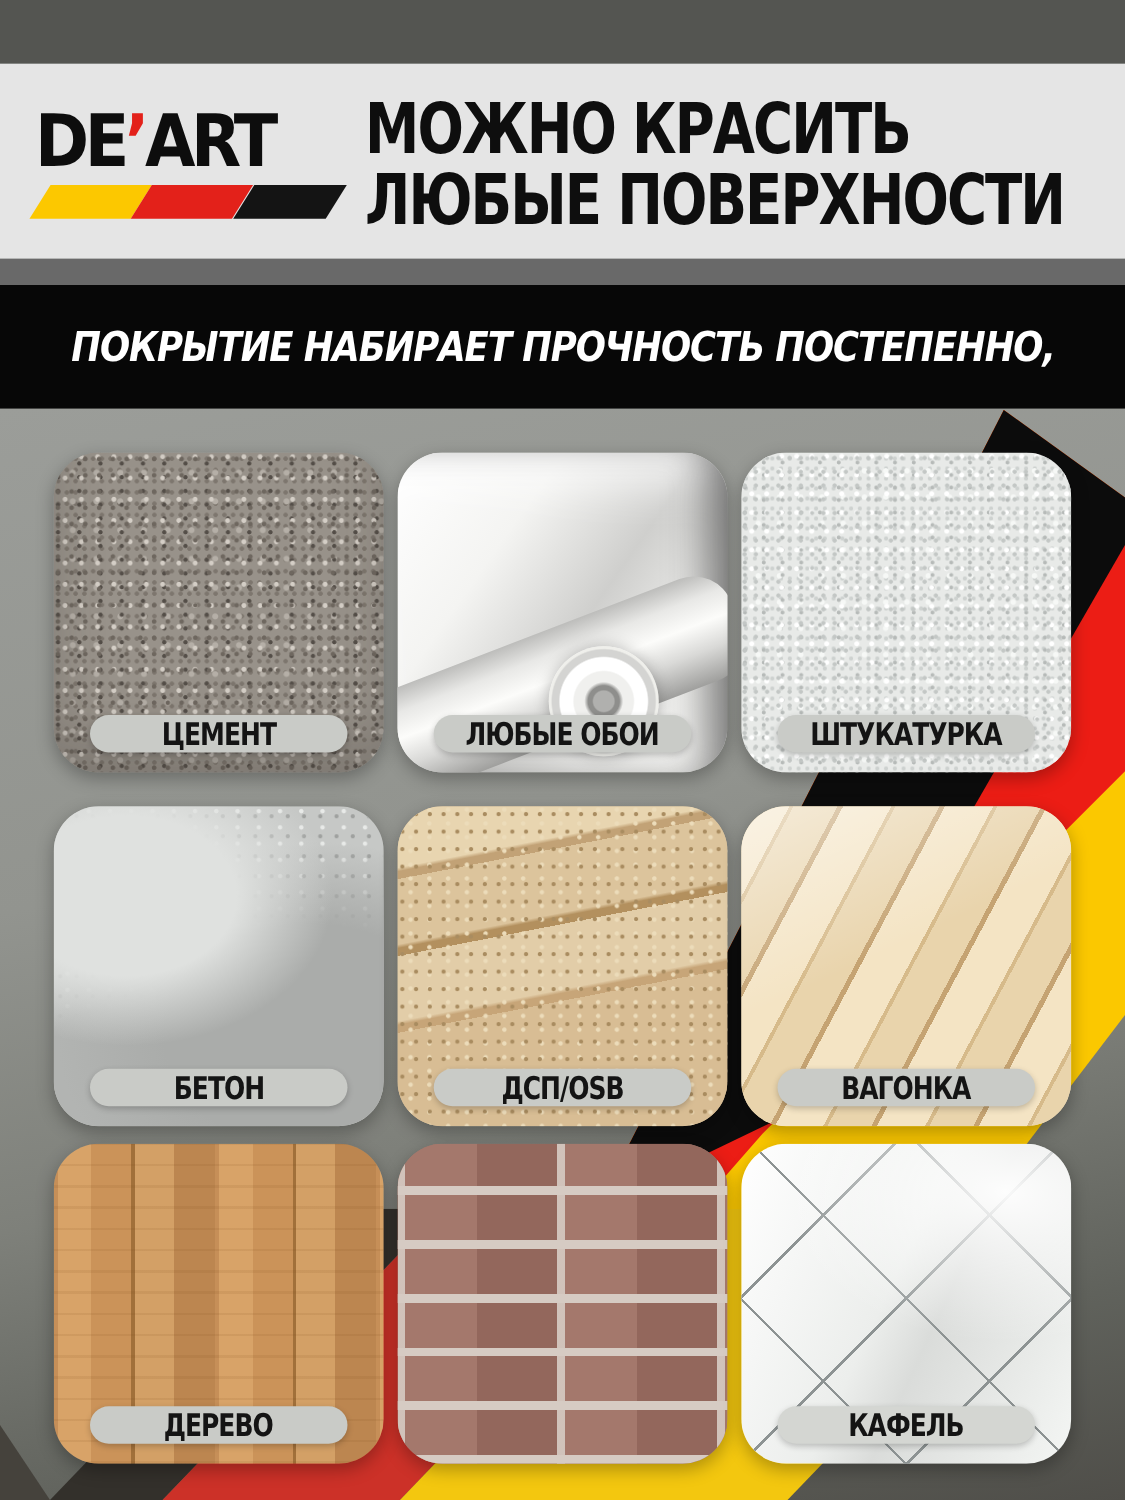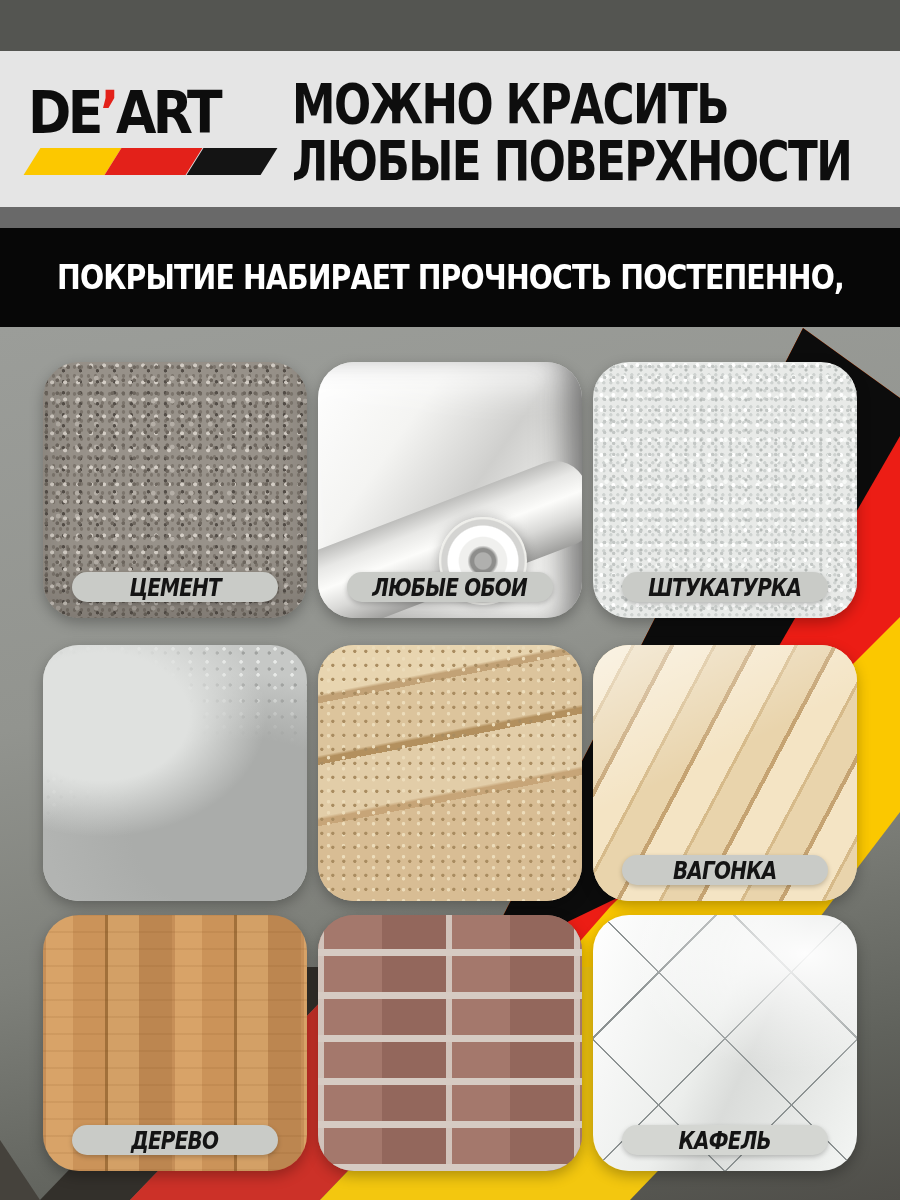--- a/index.html
+++ b/index.html
@@ -6,21 +6,21 @@
   body{
     width:900px;height:1200px;overflow:hidden;position:relative;
     font-family:"DejaVu Sans","Liberation Sans",sans-serif;
     background:#8f918d;
   }
   
   .top-strip{position:absolute;left:0;top:0;width:900px;height:51px;background:#545551;}
   .header{position:absolute;left:0;top:51px;width:900px;height:156px;background:#e5e5e5;}
   .sub-strip{position:absolute;left:0;top:207px;width:900px;height:21px;background:#696969;}
   .banner{position:absolute;left:0;top:228px;width:900px;height:99px;background:#070707;
-          display:flex;flex-direction:column;justify-content:center;align-items:center;}
+          display:flex;flex-direction:column;justify-content:center;align-items:center;font-style:italic;}
   .banner .bline{color:#fff;font-weight:bold;font-size:33px;line-height:41px;white-space:nowrap;}
   .banner .bline span{display:inline-block;transform:scaleX(.86);transform-origin:center;letter-spacing:-1px;}
   
   .logo{position:absolute;left:28px;top:36px;width:240px;}
   .logo-text{font-weight:bold;font-size:58px;line-height:52px;color:#0d0d0d;
              letter-spacing:-4px;transform:scaleX(.9);transform-origin:left center;white-space:nowrap;}
   .logo-text .apos{color:#e3211a;}
   .logo-stripe{display:flex;margin-top:9px;margin-left:4px;}
   .logo-stripe i{display:block;height:27px;transform:skewX(-32deg);}
   .seg-y{width:84px;background:#fcc800;}
@@ -37,21 +37,21 @@
   
   .r-yellow{background:#fbc800;clip-path:polygon(803px 1px,900px 71px,900px 485px,660px 800px,560px 812px,478px 638px);}
   .r-red{background:#ec1d15;clip-path:polygon(803px 1px,900px 71px,900px 290px,610px 580px,540px 660px,478px 638px);}
   .r-black{background:#0c0c0c;clip-path:polygon(803px 1px,900px 71px,900px 109px,640px 560px,478px 638px);}
   
   .bl-dark{background:#45423c;clip-path:polygon(0px 813px,40px 873px,0px 873px);}
   .bl-black{background:#33302b;clip-path:polygon(40px 873px,130px 873px,354px 640px,264px 640px);}
   .bl-red{background:#cc3128;clip-path:polygon(130px 873px,320px 873px,544px 640px,354px 640px);}
   .bl-yellow{background:#f3c70f;clip-path:polygon(320px 873px,630px 873px,854px 640px,544px 640px);}
   
-  .row{display:flex;gap:11px;margin-left:43px;position:relative;z-index:2;font-style:italic;}
+  .row{display:flex;gap:11px;margin-left:43px;position:relative;z-index:2;}
   .row1{padding-top:35px;}
   .row2{margin-top:27px;}
   .row3{margin-top:14px;}
   .tile{position:relative;width:264px;height:256px;border-radius:36px;overflow:hidden;
         box-shadow:0 5px 14px rgba(0,0,0,.28);}
   .photo{position:absolute;inset:0;}
   .pill{position:absolute;left:50%;bottom:16px;transform:translateX(-50%);
         width:206px;height:30px;border-radius:16px;background:#c9cbc7;
         display:flex;align-items:center;justify-content:center;
         box-shadow:0 2px 5px rgba(0,0,0,.22);}
@@ -165,23 +165,29 @@
       <div class="photo t-stucco"></div>
       <div class="pill">
           <span>ШТУКАТУРКА</span>
         </div>
     </div>
   </div>
 
   <div class="row row2">
     <div class="tile">
       <div class="photo t-beton"></div>
+      <div class="pill">
+          <span>БЕТОН</span>
+        </div>
     </div>
     <div class="tile">
       <div class="photo t-dsp"></div>
+      <div class="pill">
+          <span>ДСП/OSB</span>
+        </div>
     </div>
     <div class="tile">
       <div class="photo t-vagonka"></div>
       <div class="pill">
           <span>ВАГОНКА</span>
         </div>
     </div>
   </div>
 
   <div class="row row3">

